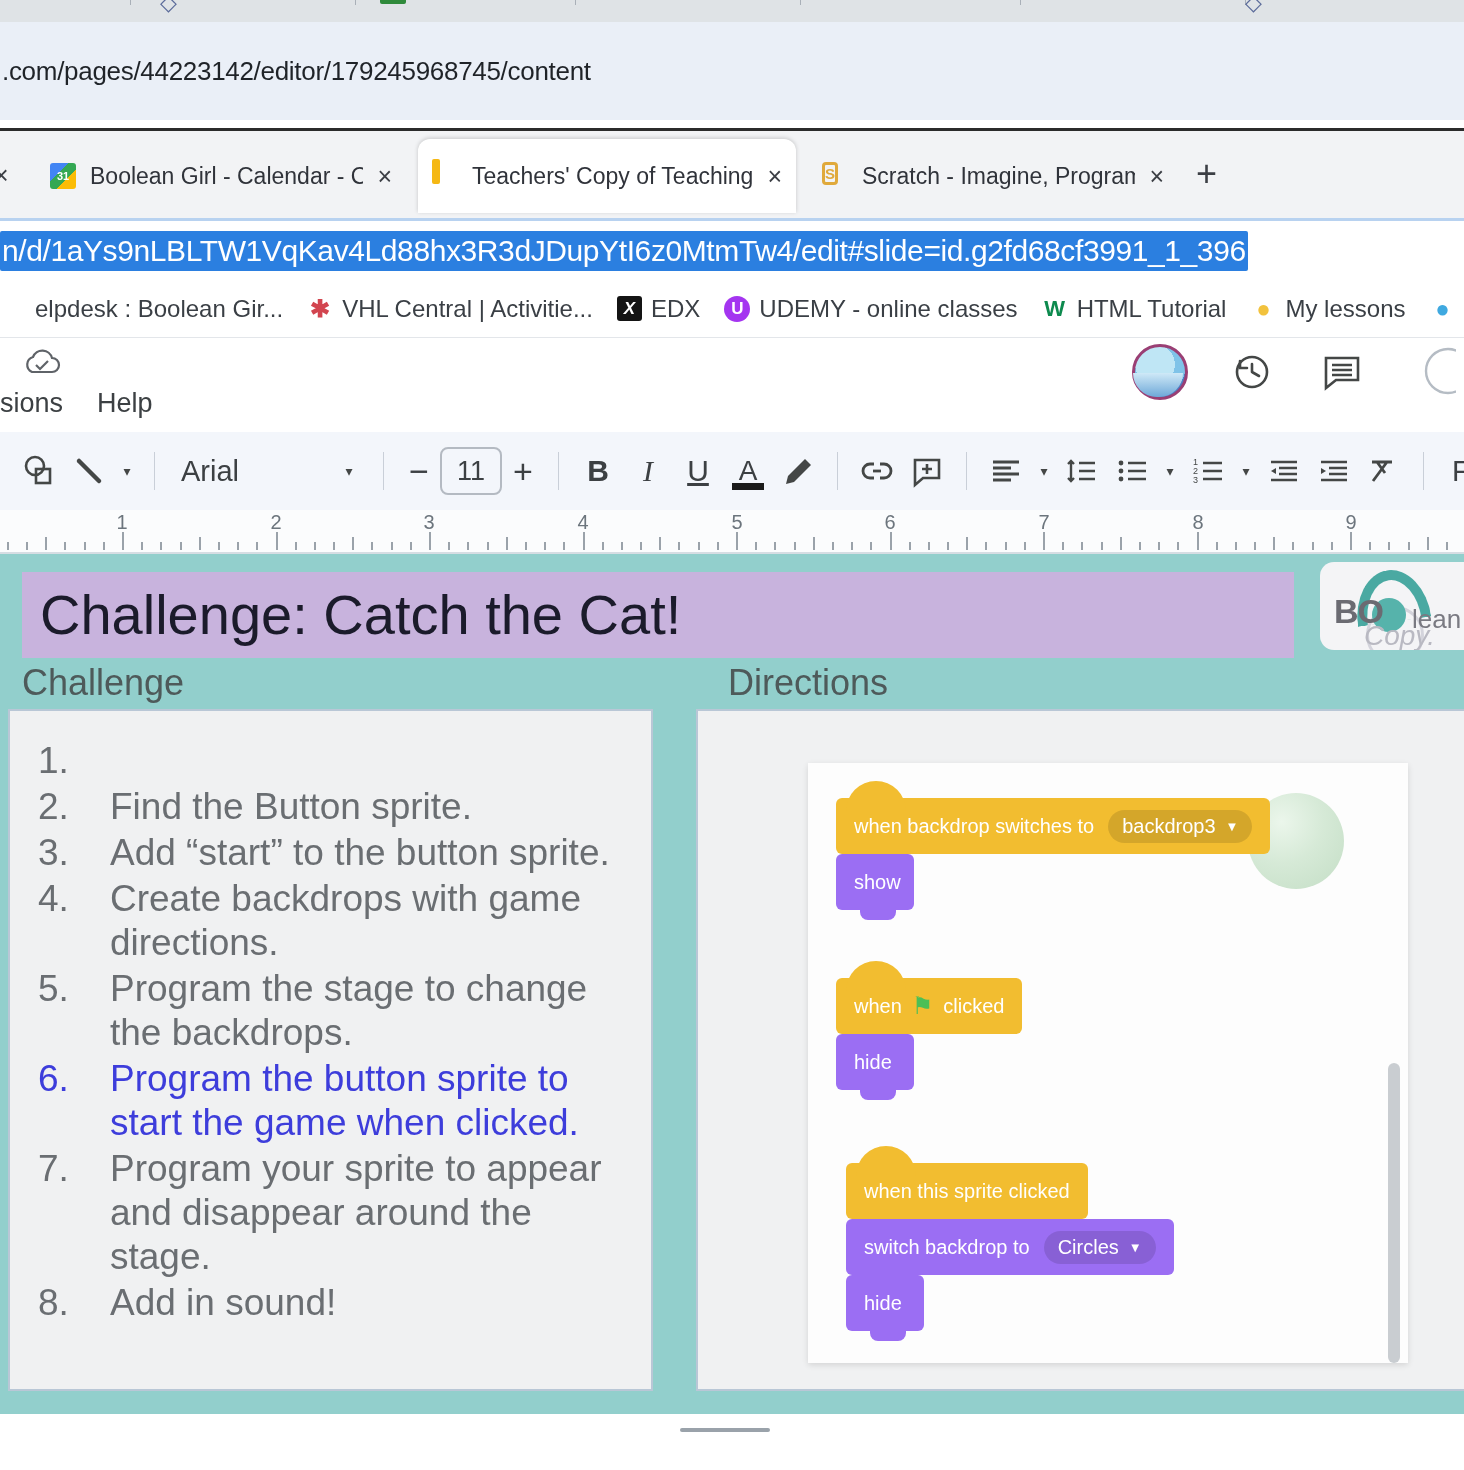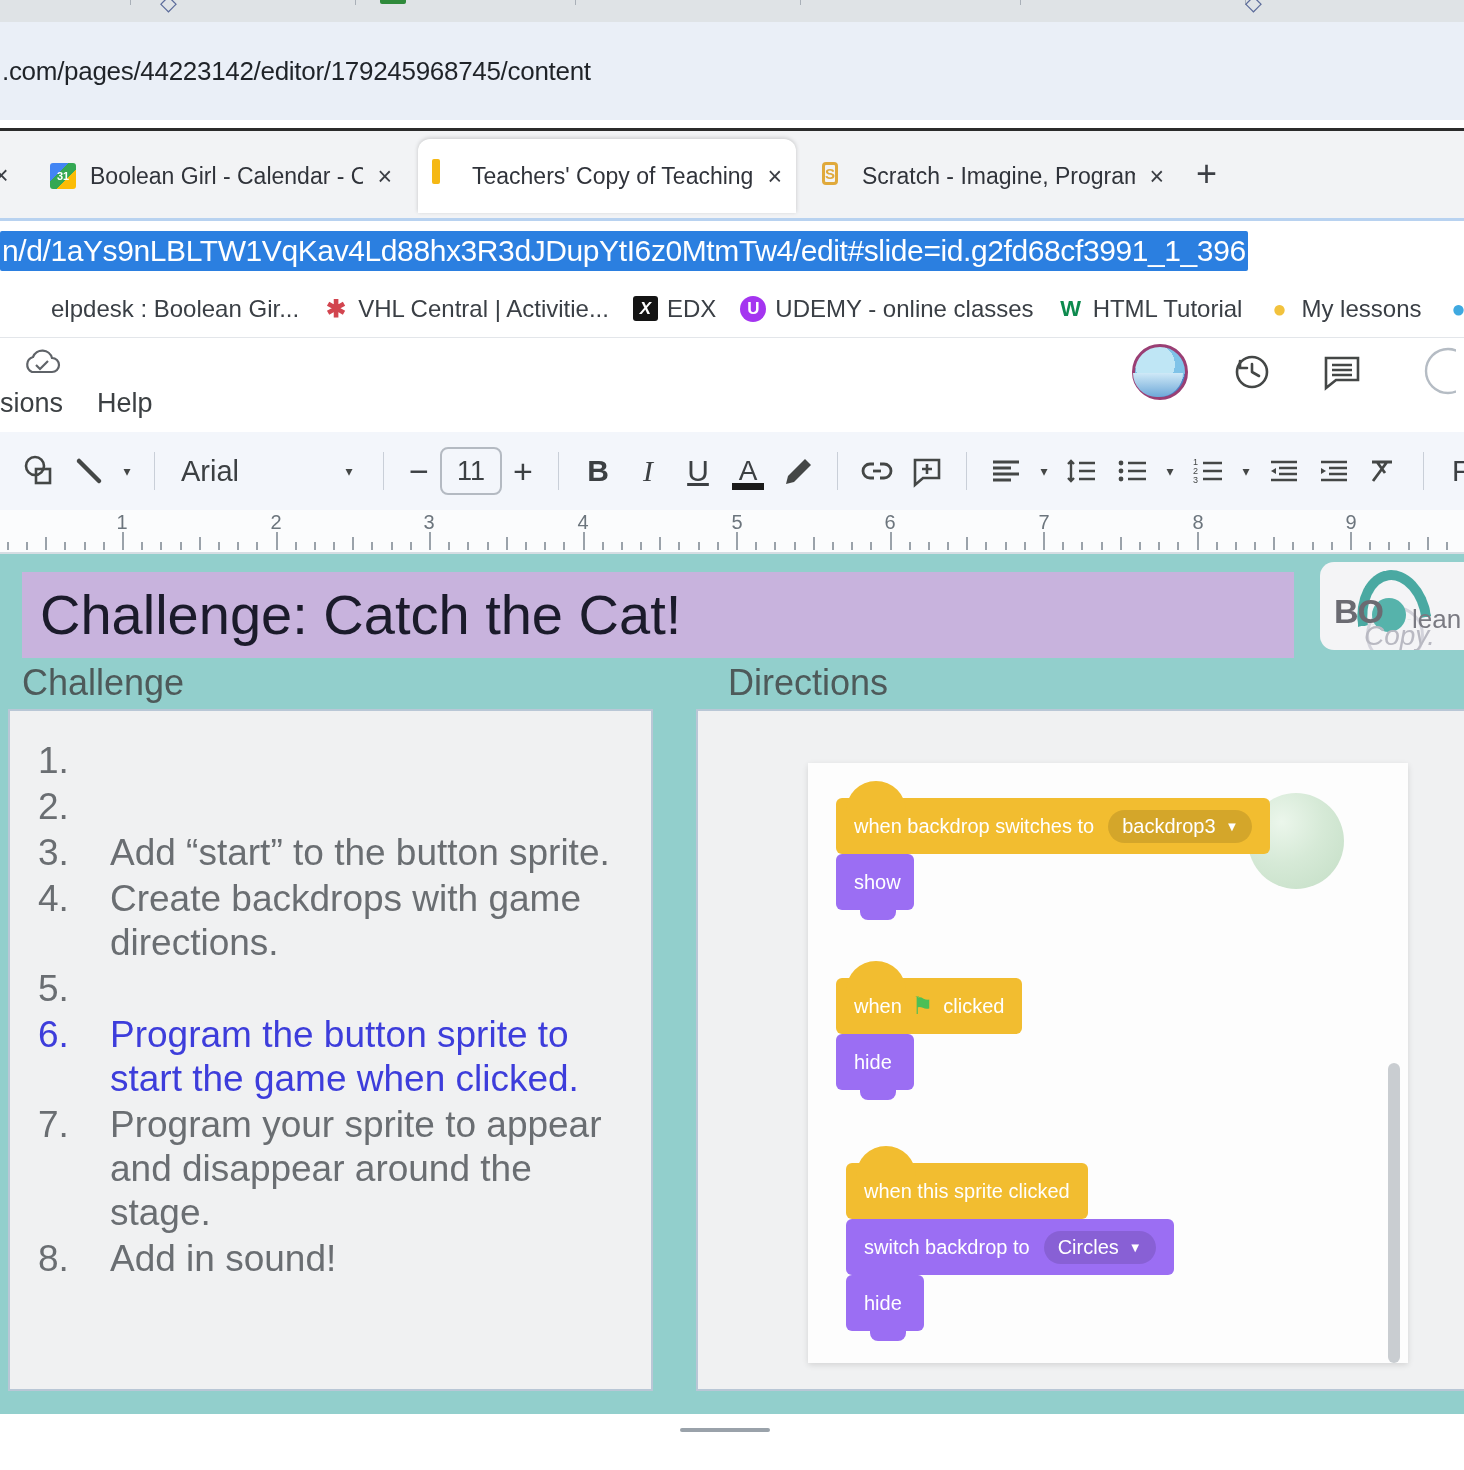--- a/index.html
+++ b/index.html
@@ -288,21 +288,21 @@
   </div>
 
   <span class="newtab">+</span>
 </div>
 
 <div class="omnibox">
   <span class="sel">n/d/1aYs9nLBLTW1VqKav4Ld88hx3R3dJDupYtI6z0MtmTw4/edit#slide=id.g2fd68cf3991_1_396</span>
 </div>
 
 <div class="bookmarks">
-  <div class="bm" style="padding-left:16px;">
+  <div class="bm" style="padding-left:0;">
     <span class="bmi bmi-helpdesk"></span>
     <span class="lbl">elpdesk : Boolean Gir...</span>
   </div>
   <div class="bm">
     <span class="bmi bmi-vhl">✱</span>
     <span class="lbl">VHL Central | Activitie...</span>
   </div>
   <div class="bm">
     <span class="bmi bmi-edx">X</span>
     <span class="lbl">EDX</span>
@@ -497,31 +497,33 @@
   <div class="colhead left">Challenge</div>
   <div class="colhead right">Directions</div>
 
   <div class="panel left">
     <ol class="steps">
       <li>
         <span class="num">1.</span>
       </li>
       <li>
         <span class="num">2.</span>
+        <span class="txt">Find the Button sprite.</span>
       </li>
       <li>
         <span class="num">3.</span>
         <span class="txt">Add “start” to the button sprite.</span>
       </li>
       <li>
         <span class="num">4.</span>
         <span class="txt">Create backdrops with game directions.</span>
       </li>
       <li>
         <span class="num">5.</span>
+        <span class="txt">Program the stage to change the backdrops.</span>
       </li>
       <li class="hl">
         <span class="num">6.</span>
         <span class="txt">Program the button sprite to start the game when clicked.</span>
       </li>
       <li>
         <span class="num">7.</span>
         <span class="txt">Program your sprite to appear and disappear around the stage.</span>
       </li>
       <li>

